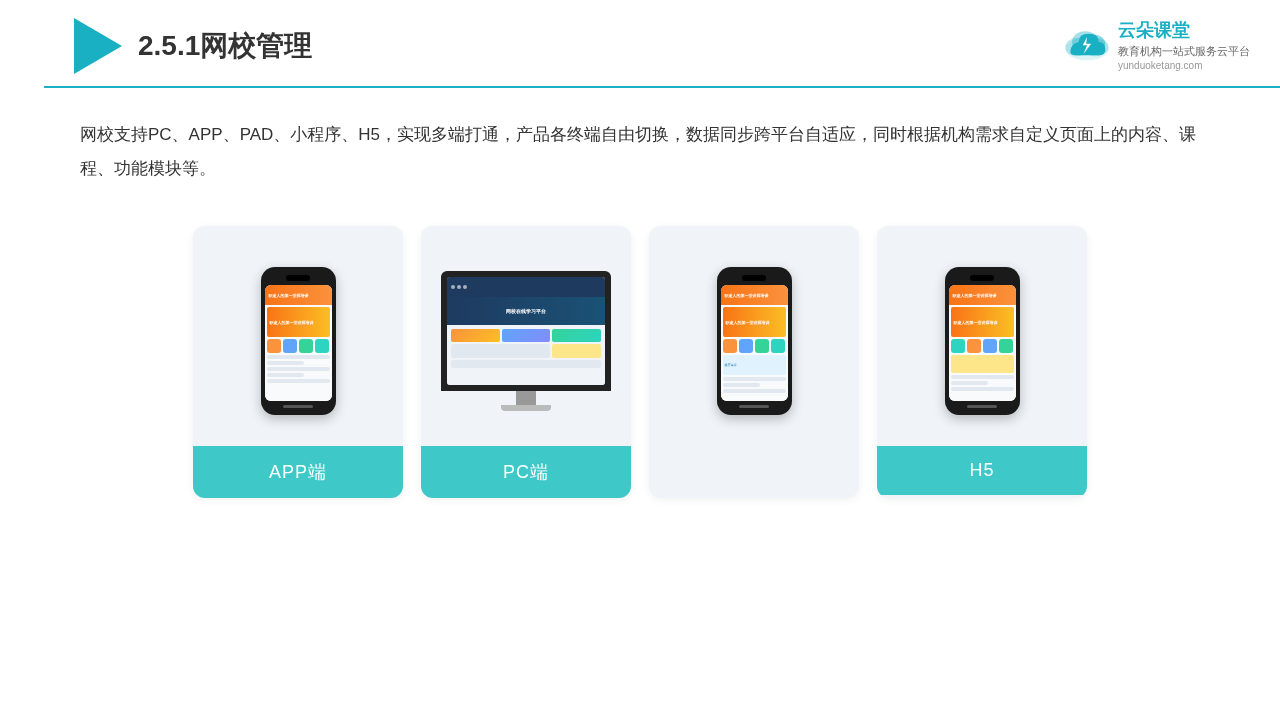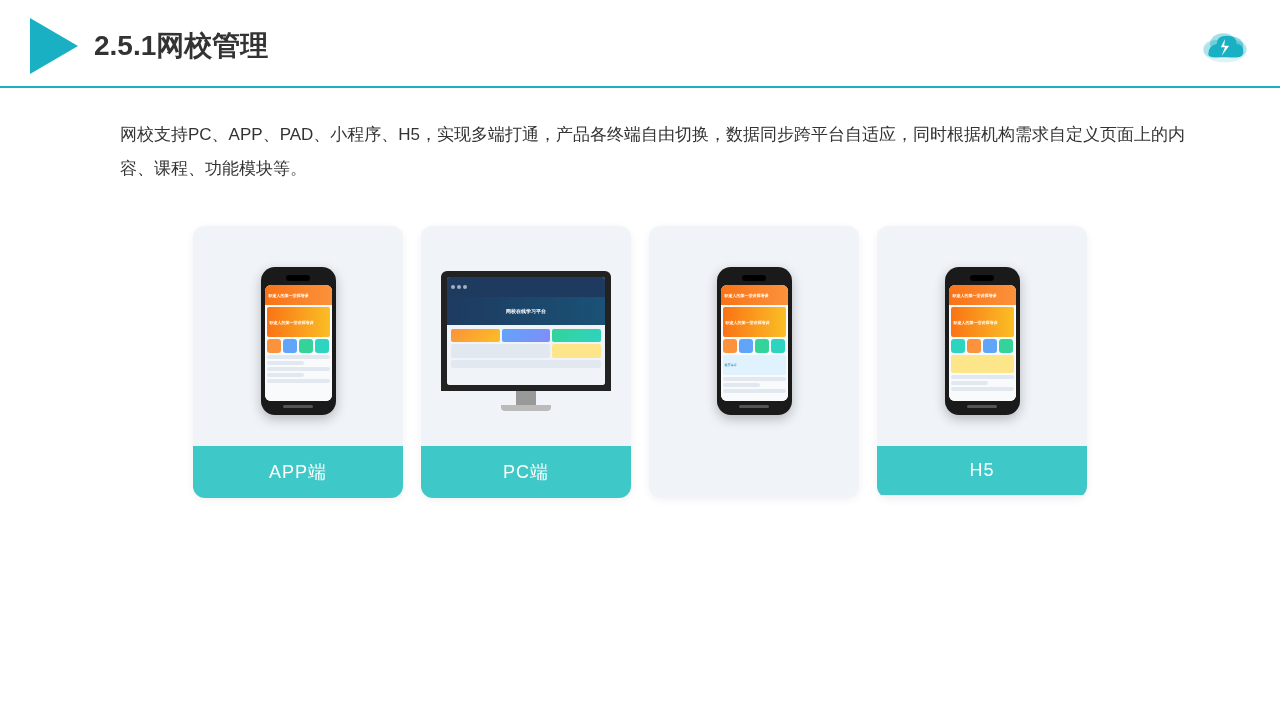--- a/index.html
+++ b/index.html
@@ -8,24 +8,24 @@
       background: #fff;
       width: 1280px;
       height: 720px;
       overflow: hidden;
       position: relative;
     }
 
     
     .header {
       display: flex;
-      align-items: center;
       justify-content: space-between;
       padding: 18px 30px 12px 30px;
       border-bottom: 2px solid #1ab0c4;
+      margin-left: 44px;
     }
     .header-left {
       display: flex;
       align-items: center;
       gap: 16px;
     }
     .play-icon {
       width: 0;
       height: 0;
       border-top: 28px solid transparent;
@@ -67,21 +67,20 @@
       color: #999;
       margin-top: 1px;
     }
 
     
     .description {
       padding: 30px 80px 10px 80px;
       font-size: 17px;
       color: #333;
       line-height: 2;
-      margin-left: 40px;
     }
 
     
     .cards-container {
       display: flex;
       gap: 18px;
       padding: 30px 60px 20px 60px;
       justify-content: center;
     }
 
@@ -341,20 +340,25 @@
         <ellipse cx="30" cy="26" rx="26" ry="14" fill="#1ab0c4" opacity="0.15"></ellipse>
         <ellipse cx="18" cy="24" rx="14" ry="11" fill="#1ab0c4" opacity="0.25"></ellipse>
         <ellipse cx="40" cy="24" rx="16" ry="11" fill="#1ab0c4" opacity="0.25"></ellipse>
         <ellipse cx="28" cy="18" rx="16" ry="13" fill="#1ab0c4" opacity="0.4"></ellipse>
         <ellipse cx="38" cy="20" rx="14" ry="11" fill="#1ab0c4" opacity="0.5"></ellipse>
 
         <path d="M10 30 Q10 20 20 18 Q20 8 32 8 Q44 8 44 18 Q52 18 52 28 Q52 34 44 34 L18 34 Q10 34 10 30Z" fill="#1ab0c4"></path>
 
         <polygon points="30,12 25,22 30,22 26,32 35,20 29,20" fill="#fff"></polygon>
       </svg>
+      <div>
+        <div class="logo-text-main">云朵课堂</div>
+        <div class="logo-sub">教育机构一站式服务云平台</div>
+        <div class="logo-url">yunduoketang.com</div>
+      </div>
     </div>
   </div>
 </div>
 
 <div class="description">
   <span>网校支持PC、APP、PAD、小程序、H5，实现多端打通，产品各终端自由切换，数据同步跨平台自适应，同时根据机构需求自定义页面上的内容、课程、功能模块等。</span>
 </div>
 
 <div class="cards-container">
 

